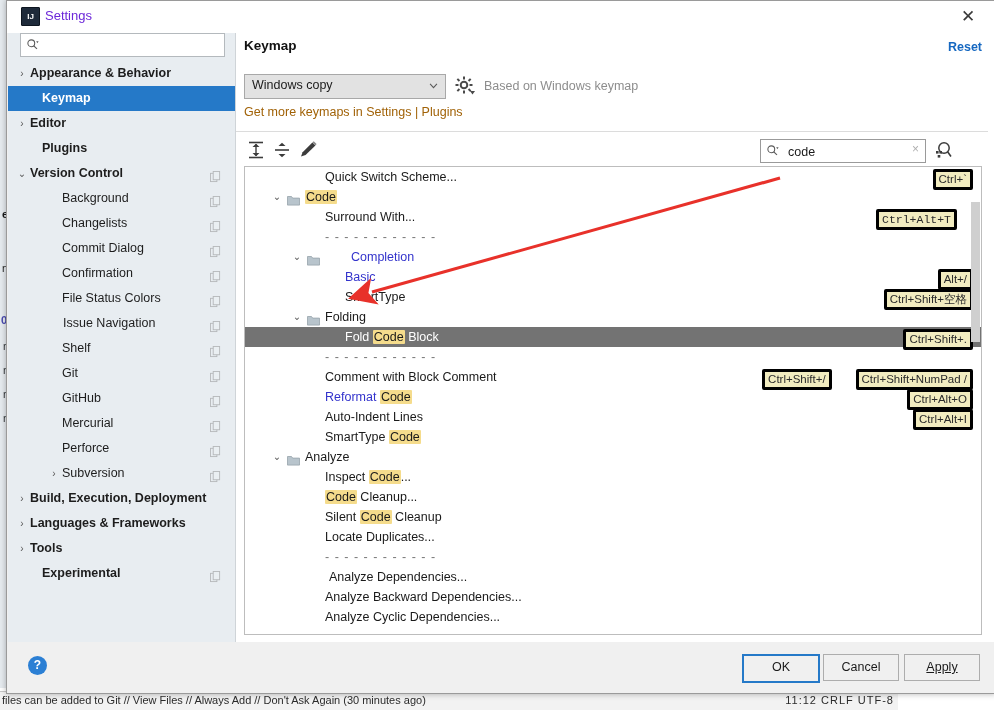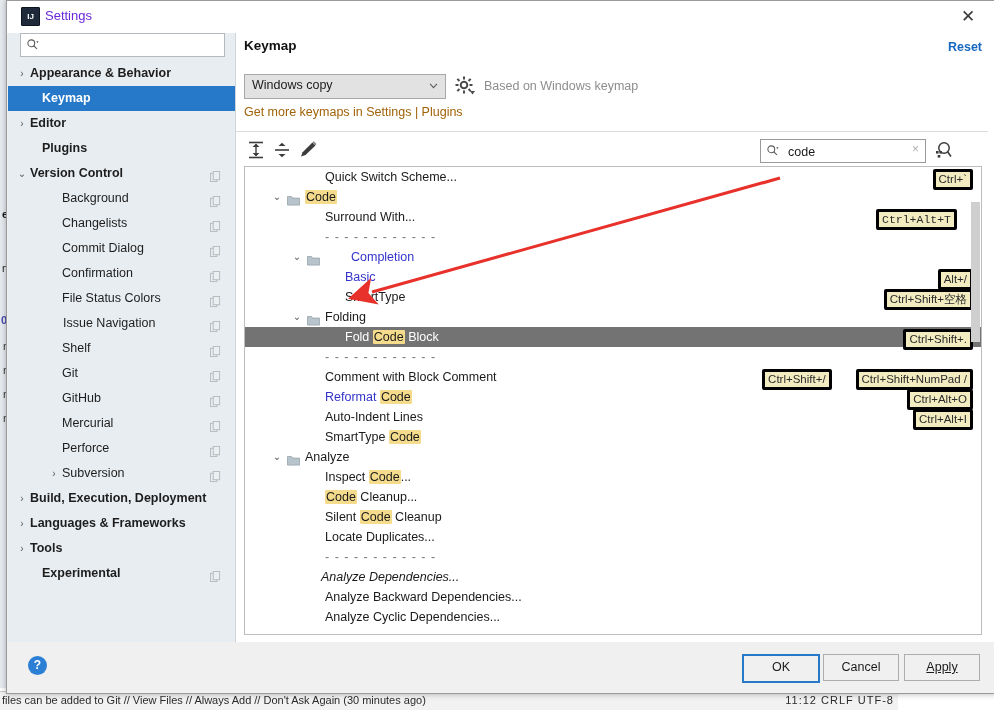--- a/index.html
+++ b/index.html
@@ -521,21 +521,21 @@
             <div class="km-row">
               <span class="ktext" style="left:80px;"><span>Silent </span><span class="hl">Code</span><span> Cleanup</span></span>
             </div>
             <div class="km-row">
               <span class="ktext" style="left:80px;"><span>Locate Duplicates...</span></span>
             </div>
             <div class="km-row">
               <span class="dashes" style="left:80px;">- - - - - - - - - - - -</span>
             </div>
             <div class="km-row">
-              <span class="ktext" style="left:76px;font-style:italic;"><span>Analyze Dependencies...</span></span>
+              <span class="ktext" style="left:84px;"><span>Analyze Dependencies...</span></span>
             </div>
             <div class="km-row">
               <span class="ktext" style="left:80px;"><span>Analyze Backward Dependencies...</span></span>
             </div>
             <div class="km-row">
               <span class="ktext" style="left:80px;"><span>Analyze Cyclic Dependencies...</span></span>
             </div>
           </div>
         <div class="km-scroll"></div>
       </div>

